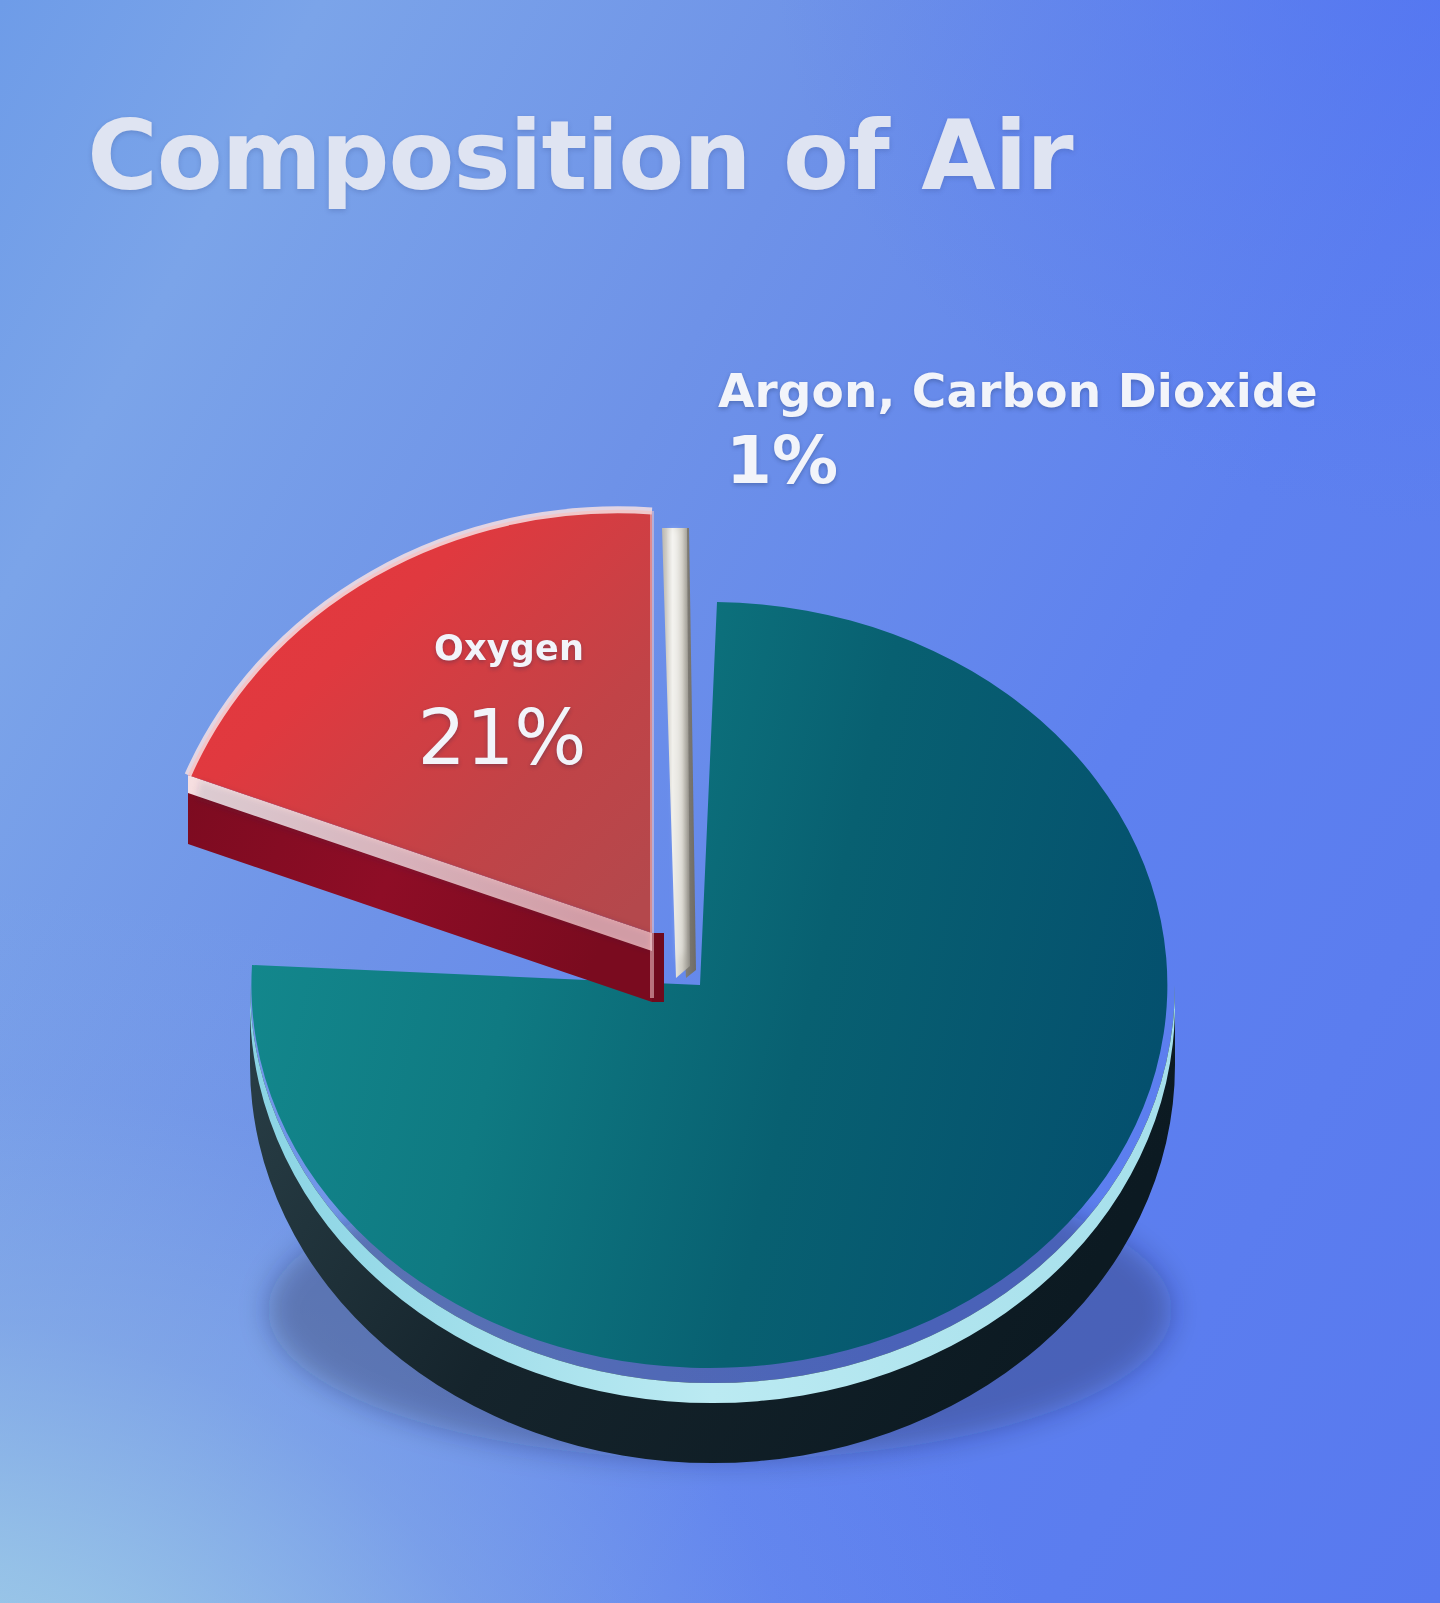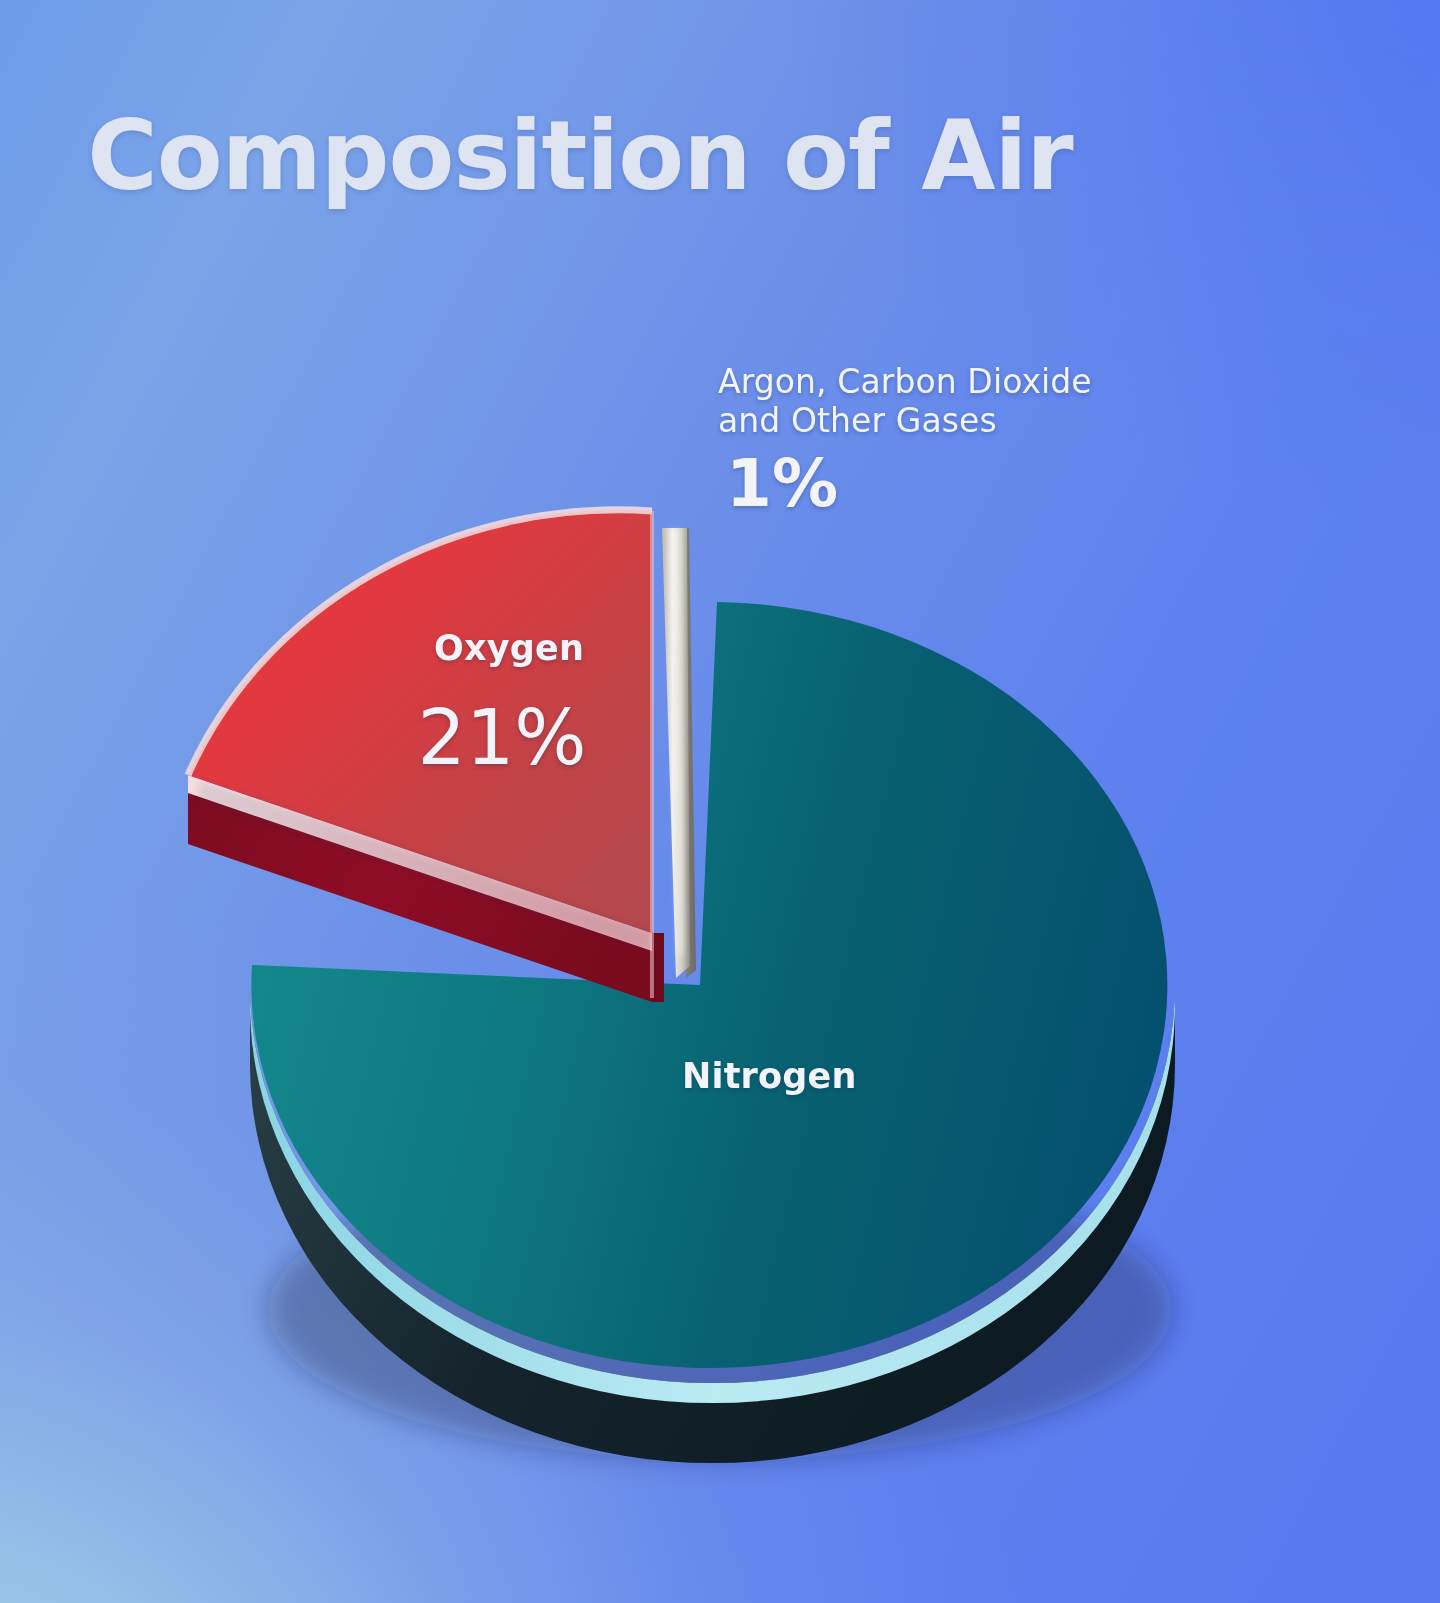--- a/index.html
+++ b/index.html
@@ -58,21 +58,21 @@
     color: #f2f4fa;
     text-shadow: 0 2px 4px rgba(20,40,80,0.30);
     user-select: none;
     white-space: nowrap;
   }
   .lbl-name { font-weight: 700; }
   .lbl-val  { font-weight: 700; }
 
   
   #argon-block { left: 718px; top: 363px; width: 520px; }
-  #argon-name { font-size: 33px; line-height: 1.18; font-weight: 400; letter-spacing: 0.1px; }
+  #argon-name { font-size: 47px; line-height: 1.18; font-weight: 700; letter-spacing: 0.1px; }
   #argon-val  { font-size: 66px; line-height: 1.0; margin-top: 10px; margin-left: 8px; font-weight: 700; }
 
   
   #oxygen-block { left: 352px; top: 628px; width: 300px; text-align: center; }
   #oxygen-name { font-size: 35px; font-weight: 700; letter-spacing: 0.2px; margin-left: 14px; }
   #oxygen-val  { font-size: 76px; font-weight: 400; line-height: 1.0; margin-top: 32px; }
 
   
   #nitrogen-block { left: 676px; top: 1056px; width: 320px; text-align: left; }
   #nitrogen-name { font-size: 35px; font-weight: 700; letter-spacing: 0.2px; margin-left: 6px; }
@@ -212,27 +212,25 @@
     </g>
 
     <g>
       <path d="M 652 933 L 200 780 L 196 800 L 650 952 Z" fill="rgba(30,50,90,0.10)" filter="url(#softblur)"></path>
     </g>
   </svg>
 
   <div class="lbl" id="argon-block">
     <div id="argon-name" class="lbl-name">
       <span>Argon, Carbon Dioxide</span><br>
-      <span>and Other Gases</span>
     </div>
     <div id="argon-val" class="lbl-val">1%</div>
   </div>
 
   <div class="lbl" id="oxygen-block">
     <div id="oxygen-name" class="lbl-name">Oxygen</div>
     <div id="oxygen-val" class="lbl-val">21%</div>
   </div>
 
   <div class="lbl" id="nitrogen-block">
-    <div id="nitrogen-name" class="lbl-name">Nitrogen</div>
   </div>
 
 </div>
 
 </body></html>

